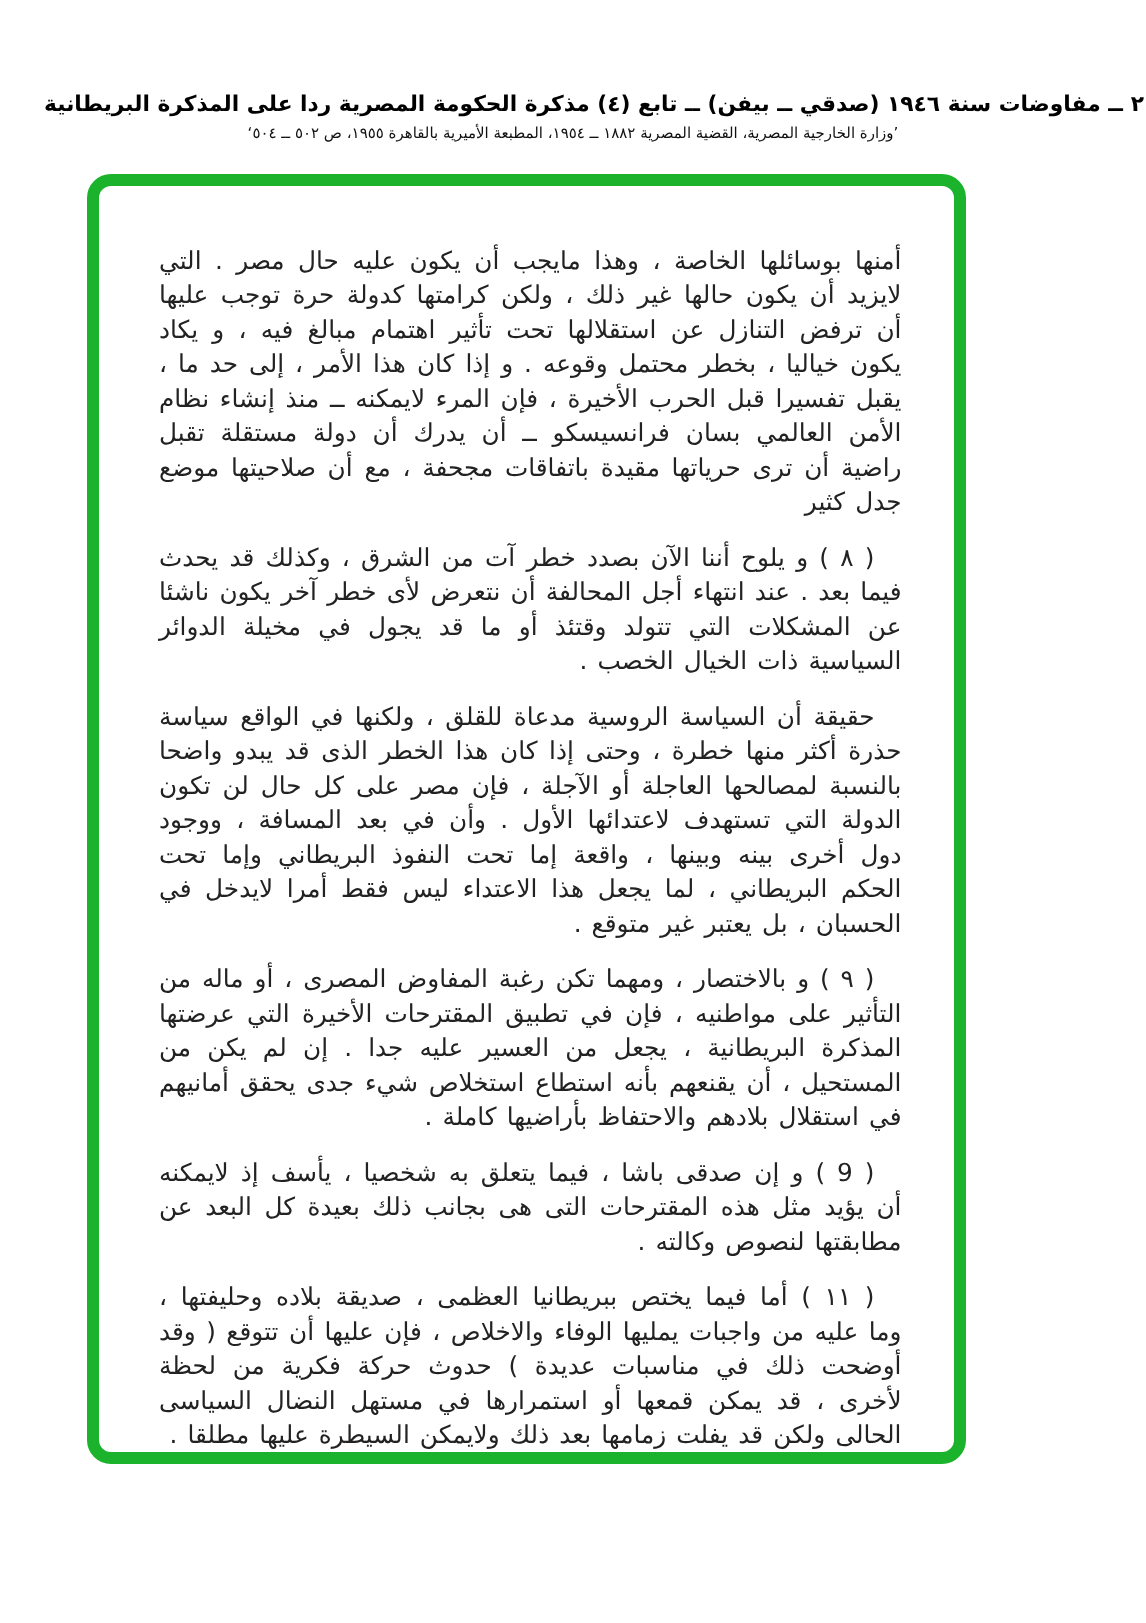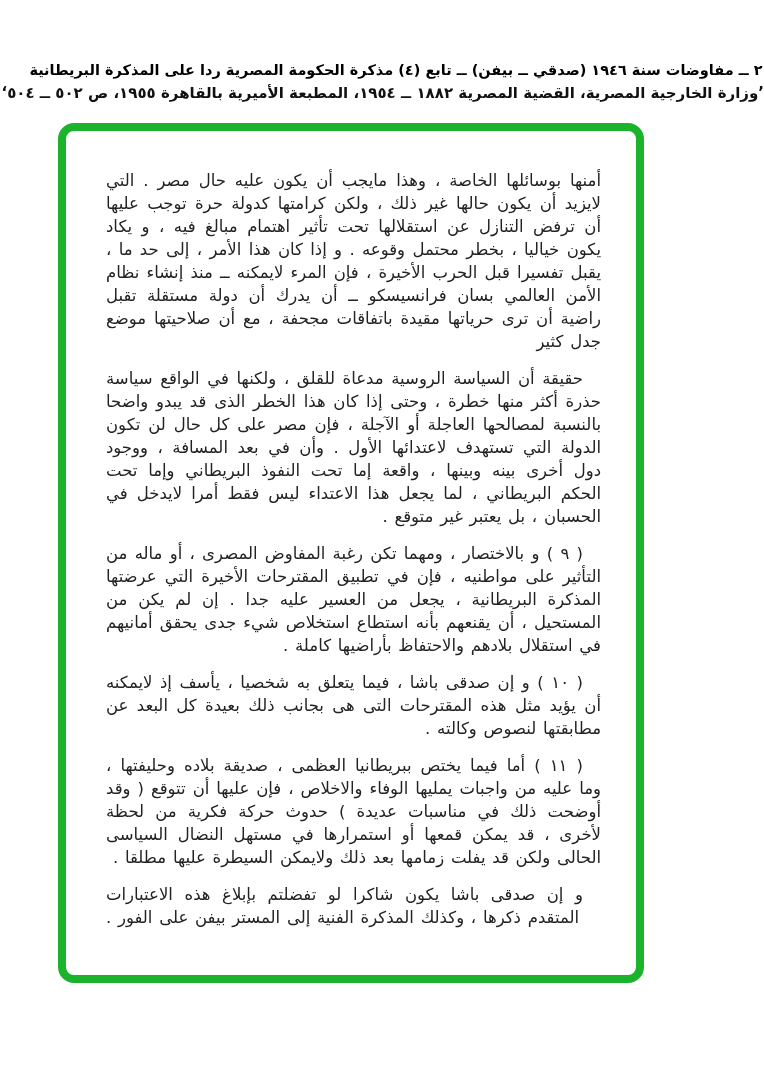--- a/index.html
+++ b/index.html
@@ -31,24 +31,23 @@
     margin-bottom: 9px;
   }
   .hdr-line2 {
     font-size: 14.5px;
     font-weight: bold;
     margin-bottom: 6px;
     white-space: nowrap;
     padding-left: 28px;
   }
   .hdr-line3 {
-    font-size: 15px;
-    font-weight: bold;
+    font-size: 10px;
+    font-weight: normal;
     color: #111111;
-    text-align: right;
   }
   
   .scan-frame {
     box-sizing: border-box;
     width: 586px;
     height: 860px;
     margin: 21px 0 0 58px;
     border: 8px solid #1ab32b;
     border-radius: 16px;
     background: #ffffff;
@@ -81,22 +80,23 @@
 <div class="page">
 
   <header class="doc-header">
     <div class="hdr-line2">٢ ــ مفاوضات سنة ١٩٤٦ (صدقي ــ بيفن) ــ تابع (٤) مذكرة الحكومة المصرية ردا على المذكرة البريطانية</div>
     <div class="hdr-line3">’وزارة الخارجية المصرية، القضية المصرية ١٨٨٢ ــ ١٩٥٤، المطبعة الأميرية بالقاهرة ١٩٥٥، ص ٥٠٢ ــ ٥٠٤‘</div>
   </header>
 
   <div class="scan-frame" style="border-color: rgb(26, 179, 43);">
     <div class="scan-body" style="color: rgb(34, 34, 34);">
       <p class="para no-indent">أمنها بوسائلها الخاصة ، وهذا مايجب أن يكون عليه حال مصر . التي لايزيد أن يكون حالها غير ذلك ، ولكن كرامتها كدولة حرة توجب عليها أن ترفض التنازل عن استقلالها تحت تأثير اهتمام مبالغ فيه ، و يكاد يكون خياليا ، بخطر محتمل وقوعه . و إذا كان هذا الأمر ، إلى حد ما ، يقبل تفسيرا قبل الحرب الأخيرة ، فإن المرء لايمكنه ــ منذ إنشاء نظام الأمن العالمي بسان فرانسيسكو ــ أن يدرك أن دولة مستقلة تقبل راضية أن ترى حرياتها مقيدة باتفاقات مجحفة ، مع أن صلاحيتها موضع جدل كثير</p>
+      <p class="para">( ٨ ) و يلوح أننا الآن بصدد خطر آت من الشرق ، وكذلك قد يحدث فيما بعد . عند انتهاء أجل المحالفة أن نتعرض لأى خطر آخر يكون ناشئا عن المشكلات التي تتولد وقتئذ أو ما قد يجول في مخيلة الدوائر السياسية ذات الخيال الخصب .</p>
       <p class="para">حقيقة أن السياسة الروسية مدعاة للقلق ، ولكنها في الواقع سياسة حذرة أكثر منها خطرة ، وحتى إذا كان هذا الخطر الذى قد يبدو واضحا بالنسبة لمصالحها العاجلة أو الآجلة ، فإن مصر على كل حال لن تكون الدولة التي تستهدف لاعتدائها الأول . وأن في بعد المسافة ، ووجود دول أخرى بينه وبينها ، واقعة إما تحت النفوذ البريطاني وإما تحت الحكم البريطاني ، لما يجعل هذا الاعتداء ليس فقط أمرا لايدخل في الحسبان ، بل يعتبر غير متوقع .</p>
       <p class="para">( ٩ ) و بالاختصار ، ومهما تكن رغبة المفاوض المصرى ، أو ماله من التأثير على مواطنيه ، فإن في تطبيق المقترحات الأخيرة التي عرضتها المذكرة البريطانية ، يجعل من العسير عليه جدا . إن لم يكن من المستحيل ، أن يقنعهم بأنه استطاع استخلاص شيء جدى يحقق أمانيهم في استقلال بلادهم والاحتفاظ بأراضيها كاملة .</p>
-      <p class="para">( ١٠ ) و إن صدقى باشا ، فيما يتعلق به شخصيا ، يأسف إذ لايمكنه أن يؤيد مثل هذه المقترحات التى هى بجانب ذلك بعيدة كل البعد عن مطابقتها لنصوص وكالته .</p>
+      <p class="para">( 9 ) و إن صدقى باشا ، فيما يتعلق به شخصيا ، يأسف إذ لايمكنه أن يؤيد مثل هذه المقترحات التى هى بجانب ذلك بعيدة كل البعد عن مطابقتها لنصوص وكالته .</p>
       <p class="para">( ١١ ) أما فيما يختص ببريطانيا العظمى ، صديقة بلاده وحليفتها ، وما عليه من واجبات يمليها الوفاء والاخلاص ، فإن عليها أن تتوقع ( وقد أوضحت ذلك في مناسبات عديدة ) حدوث حركة فكرية من لحظة لأخرى ، قد يمكن قمعها أو استمرارها في مستهل النضال السياسى الحالى ولكن قد يفلت زمامها بعد ذلك ولايمكن السيطرة عليها مطلقا .</p>
       <p class="para closing">و إن صدقى باشا يكون شاكرا لو تفضلتم بإبلاغ هذه الاعتبارات المتقدم ذكرها ، وكذلك المذكرة الفنية إلى المستر بيفن على الفور .</p>
 
     </div>
   </div>
 
 </div>
 
 </body></html>

